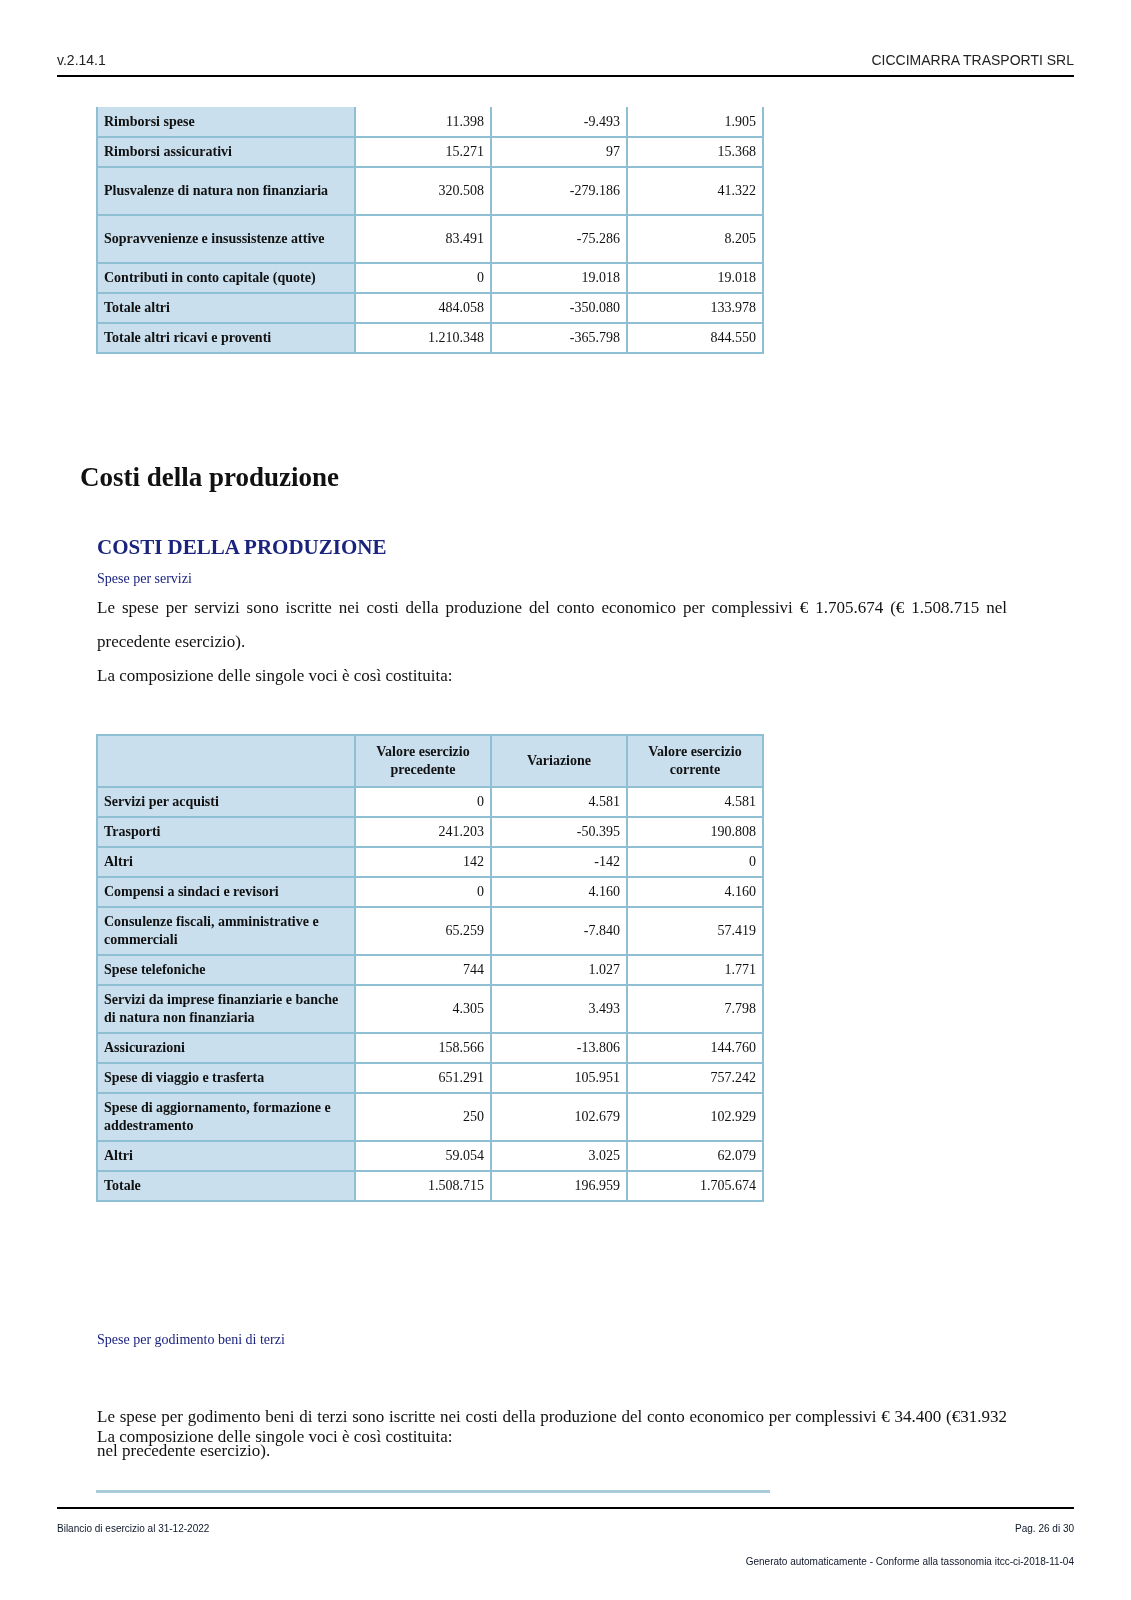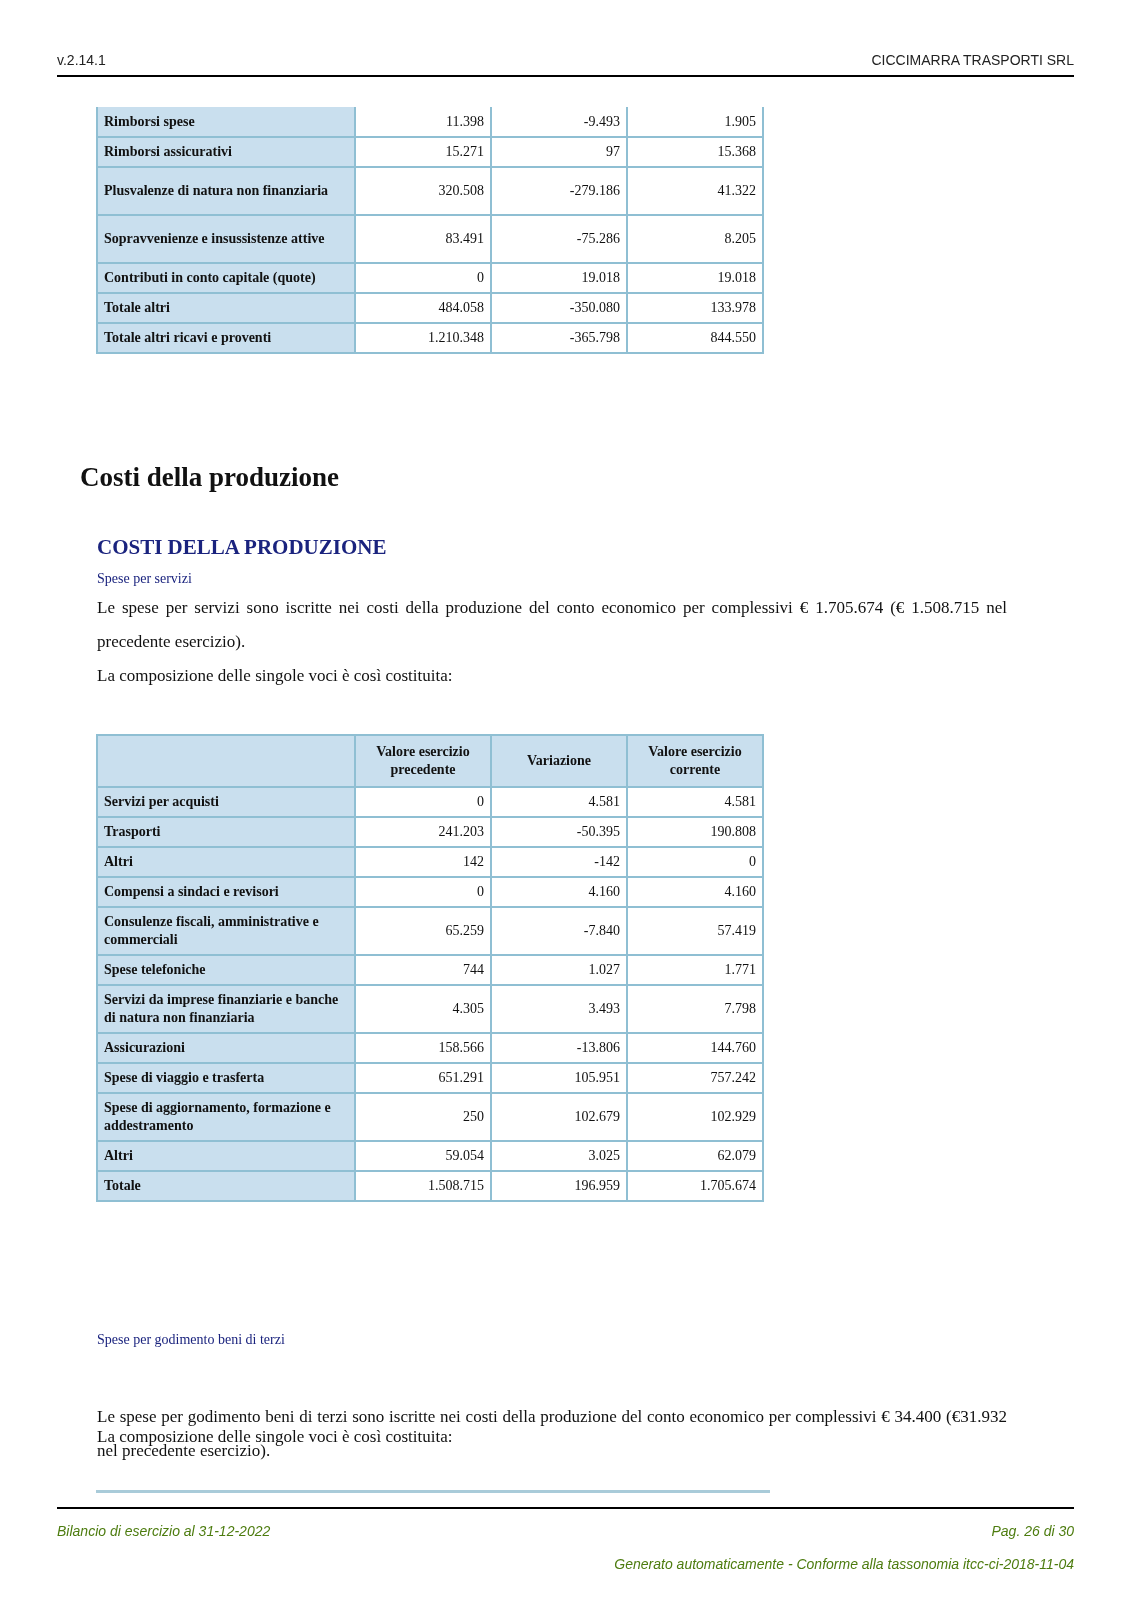--- a/index.html
+++ b/index.html
@@ -21,21 +21,21 @@
   #tbl-top { top: 107px; border-top: none; }
   #tbl-top tr:first-child td { border-top: none; }
   #tbl-servizi { top: 734px; }
 
   .h1 { position: absolute; left: 80px; top: 462px; font-size: 27px; font-weight: bold; color: #111; }
   .h2 { position: absolute; left: 97px; top: 535px; font-size: 21px; font-weight: bold; color: #1a237e; }
   .h3 { position: absolute; left: 97px; font-size: 14px; font-weight: normal; color: #1a237e; }
   .para { position: absolute; left: 97px; width: 910px; font-size: 17px; line-height: 34px; text-align: justify; }
 
   .stub-line { position: absolute; left: 96px; top: 1490px; width: 674px; height: 3px; background: #a9cbd9; }
-  .footer { position: absolute; font-family: "Liberation Sans", sans-serif; font-size: 14px; color: #4d7c0f; font-style: italic; }
+  .footer { position: absolute; font-family: "Liberation Sans", sans-serif; font-size: 10px; color: #0f172a; }
 </style>
 </head>
 <body>
 
 <div class="page-header">
   <span class="left">v.2.14.1</span>
   <span class="right">CICCIMARRA TRASPORTI SRL</span>
 </div>
 <div class="rule top"></div>
 

